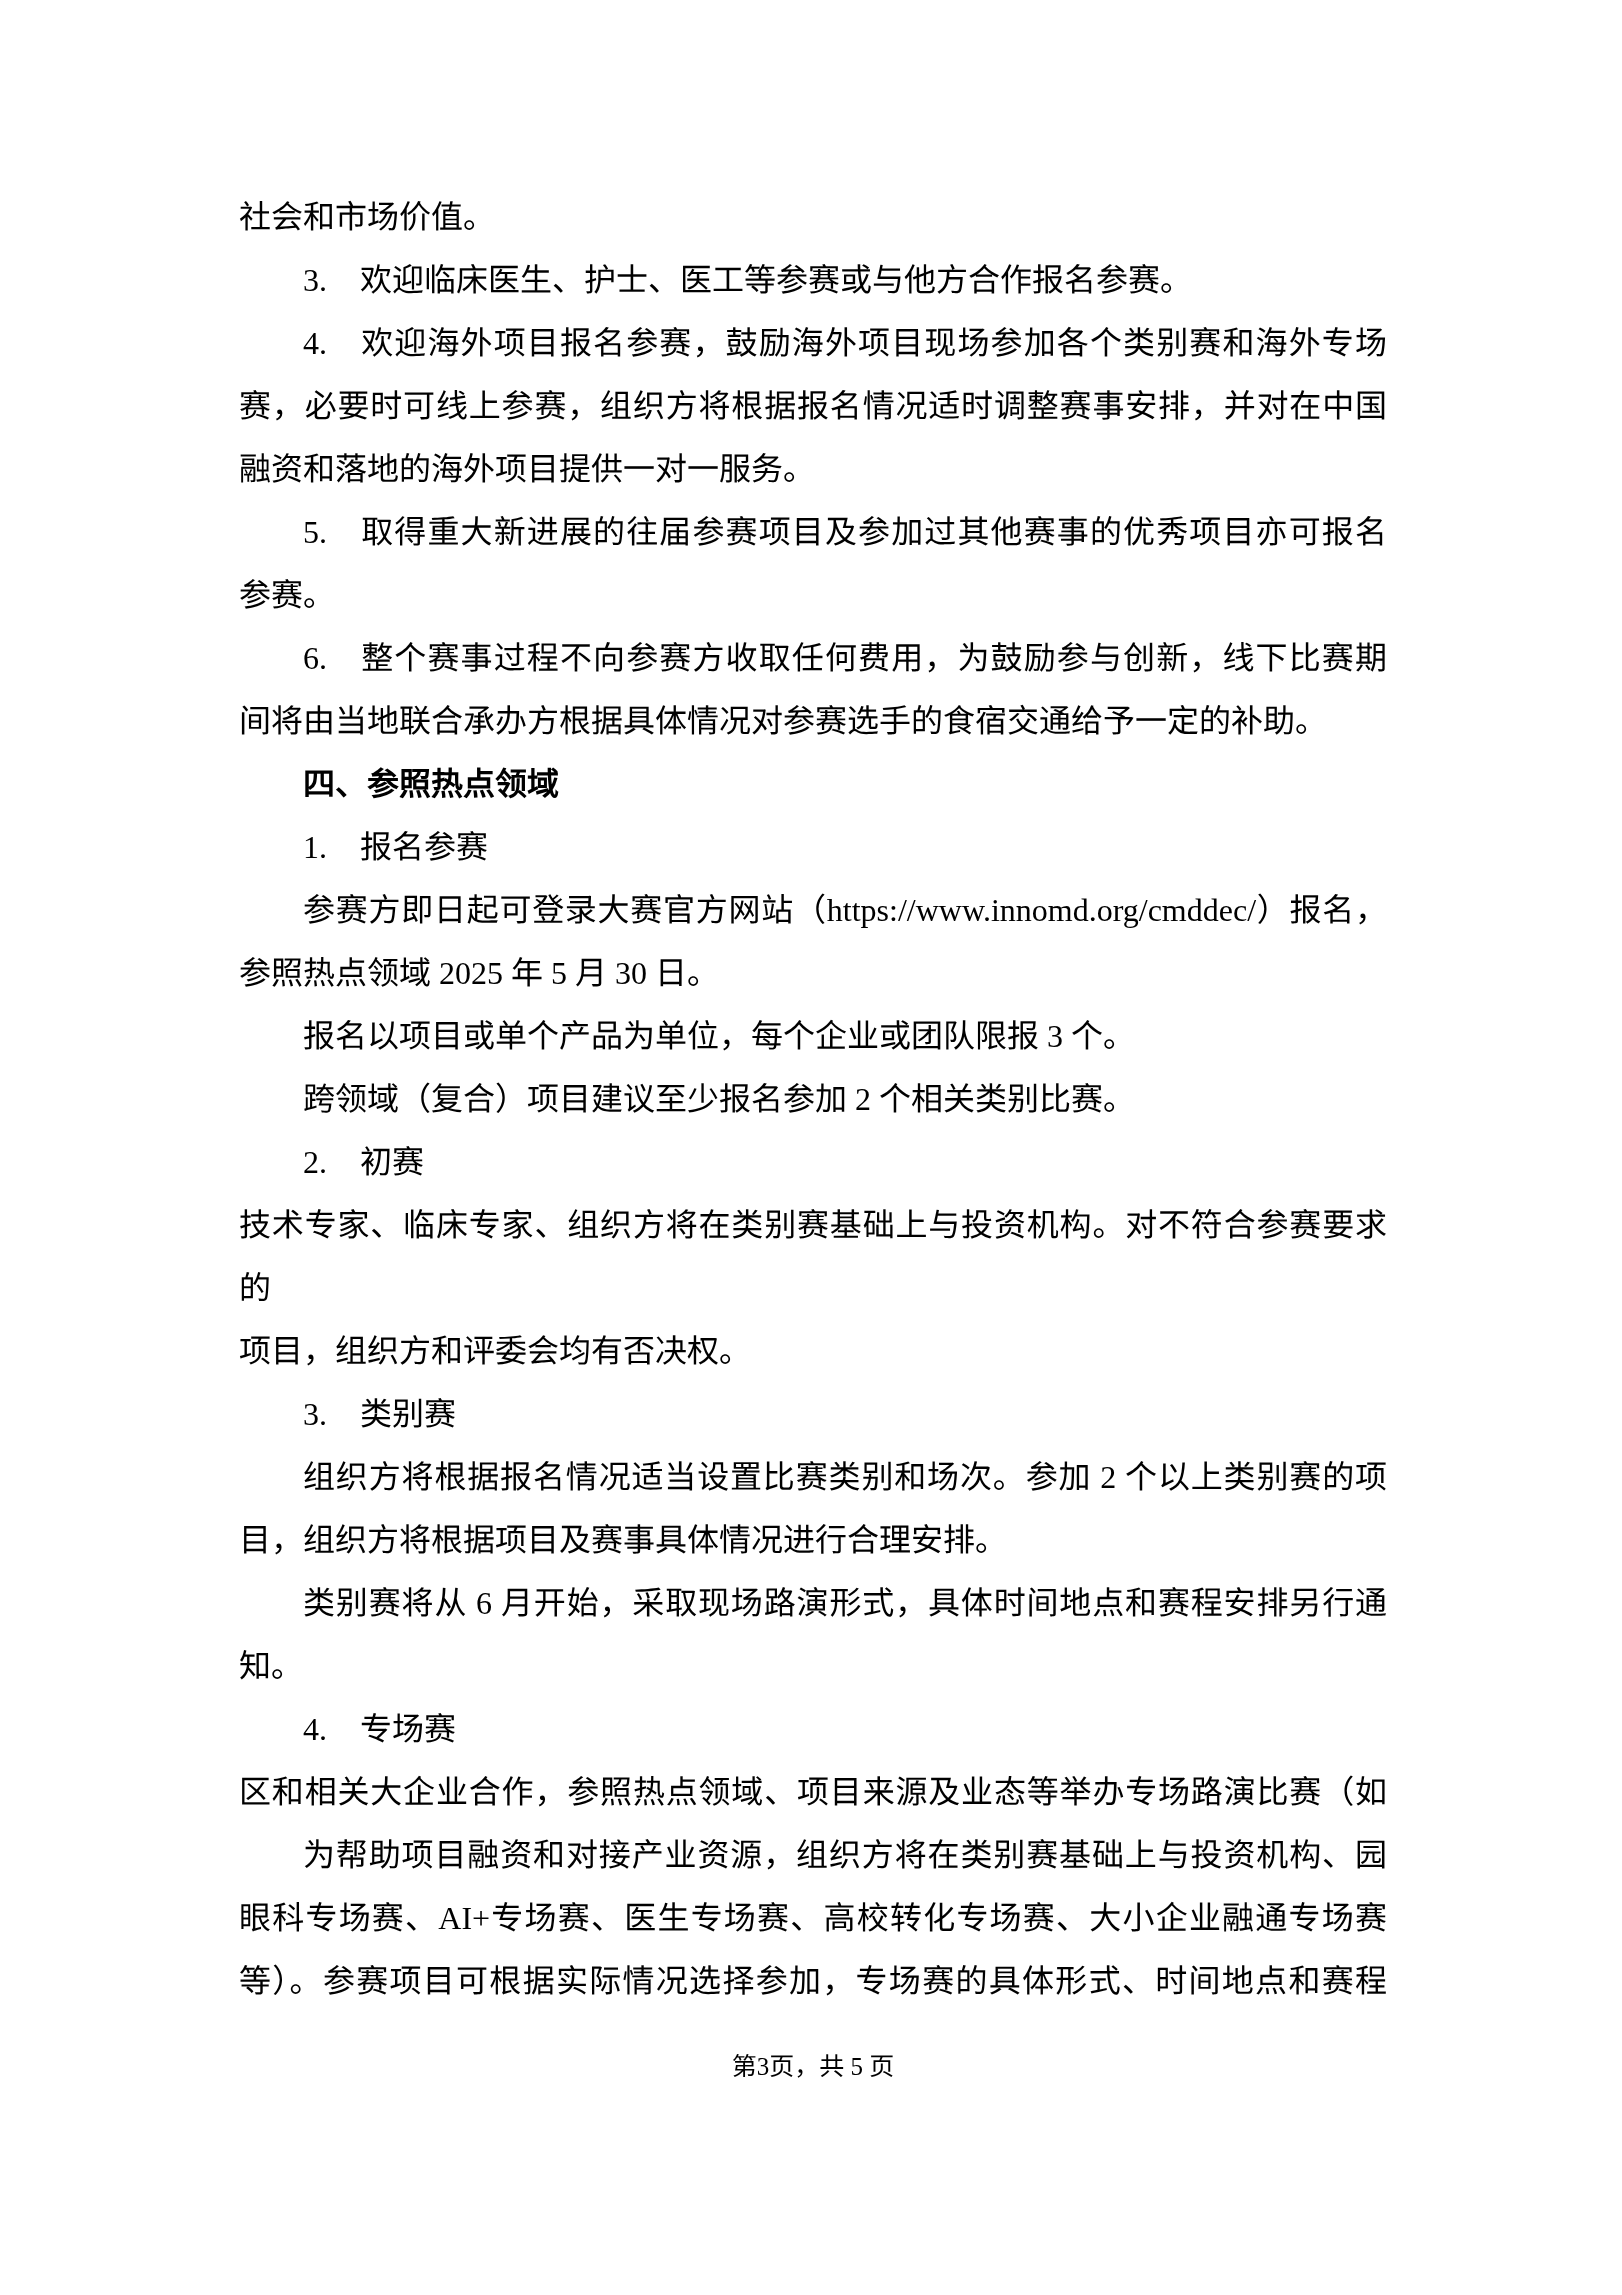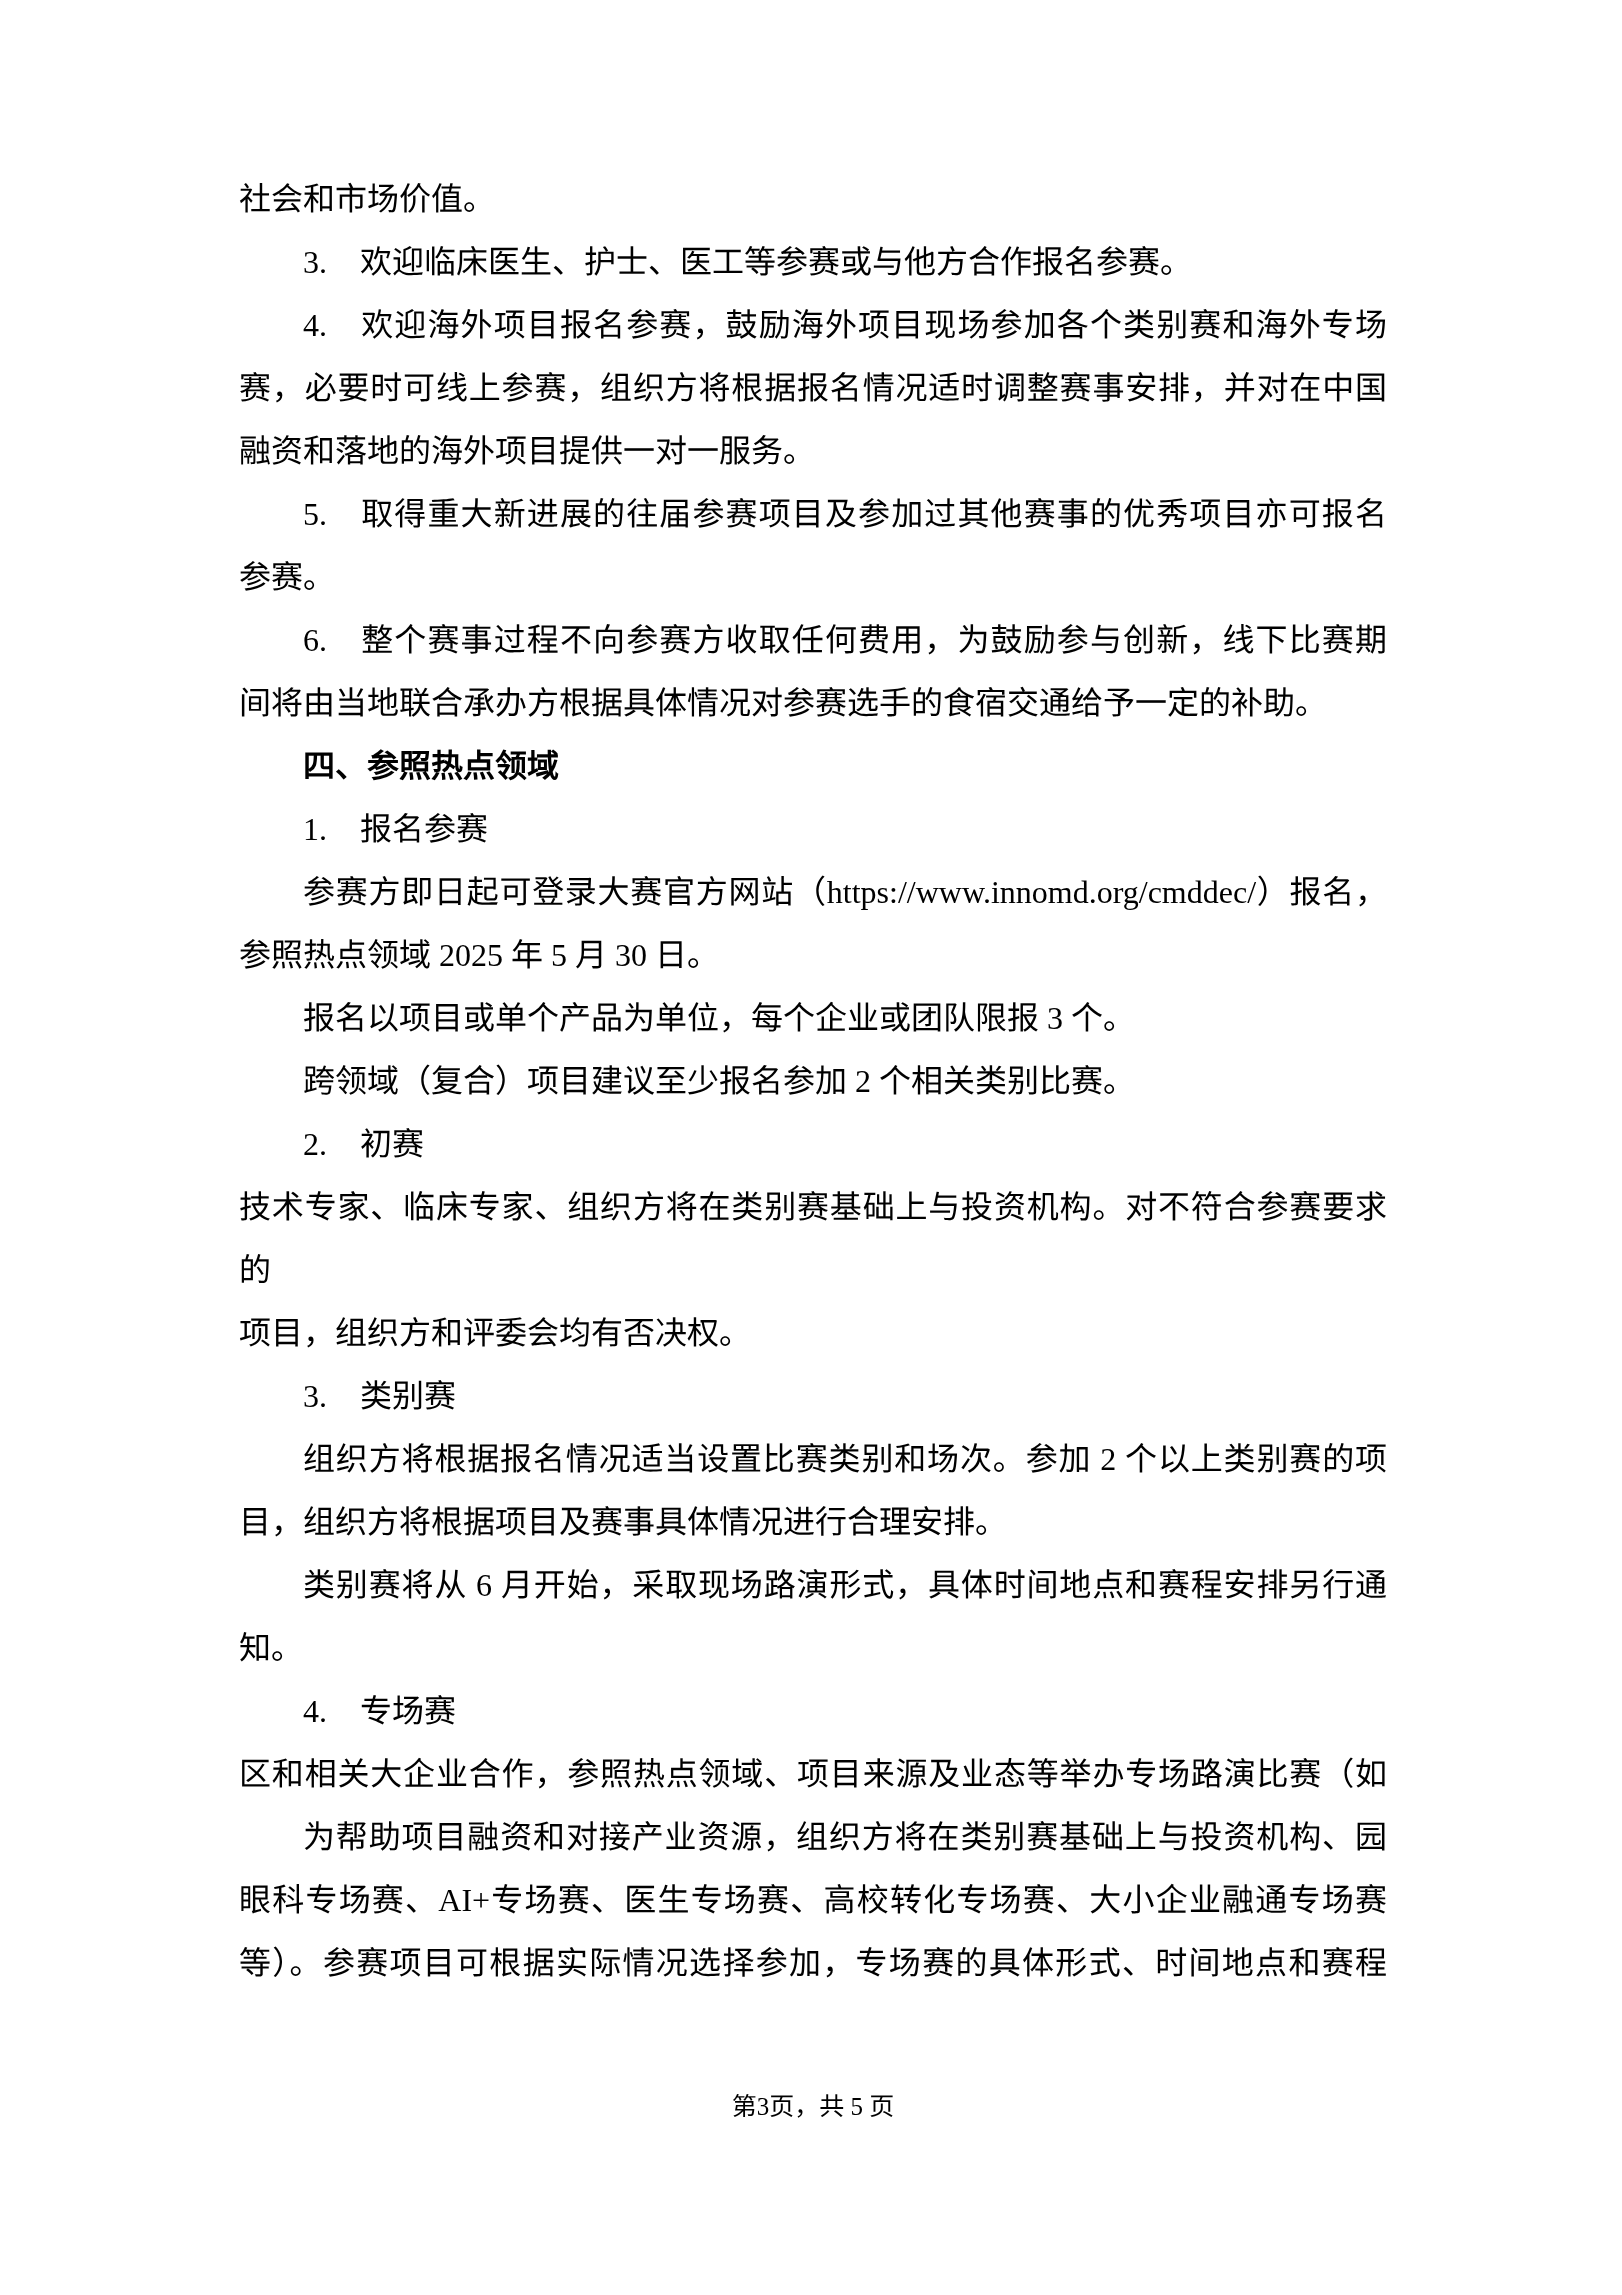--- a/index.html
+++ b/index.html
@@ -12,21 +12,21 @@
     width: 1623px;
     height: 2295px;
     background: #ffffff;
     overflow: hidden;
     color: #000000;
     font-family: "Liberation Serif", "DejaVu Serif", serif;
   }
   .content {
     position: absolute;
     left: 239px;
-    top: 168px;
+    top: 186px;
     width: 1148px;
   }
   .para { margin: 0; padding: 0; }
   .line {
     margin: 0;
     padding: 0;
     font-size: 32px;
     line-height: 63px;
     text-align: justify;
     letter-spacing: 0;
@@ -42,21 +42,20 @@
   .bold { font-weight: normal; }
   .footer {
     position: absolute;
     left: 239px;
     width: 1148px;
     top: 2052px;
     text-align: center;
     font-size: 25px;
     line-height: 29px;
     font-family: "Liberation Serif", "DejaVu Serif", serif;
-    margin-top: 40px;
   }
 </style>
 </head>
 <body>
 
 <div class="page">
   <div class="content">
       <div class="para body">
         <p class="line"><span>社会和市场价值。</span></p>
       </div>

